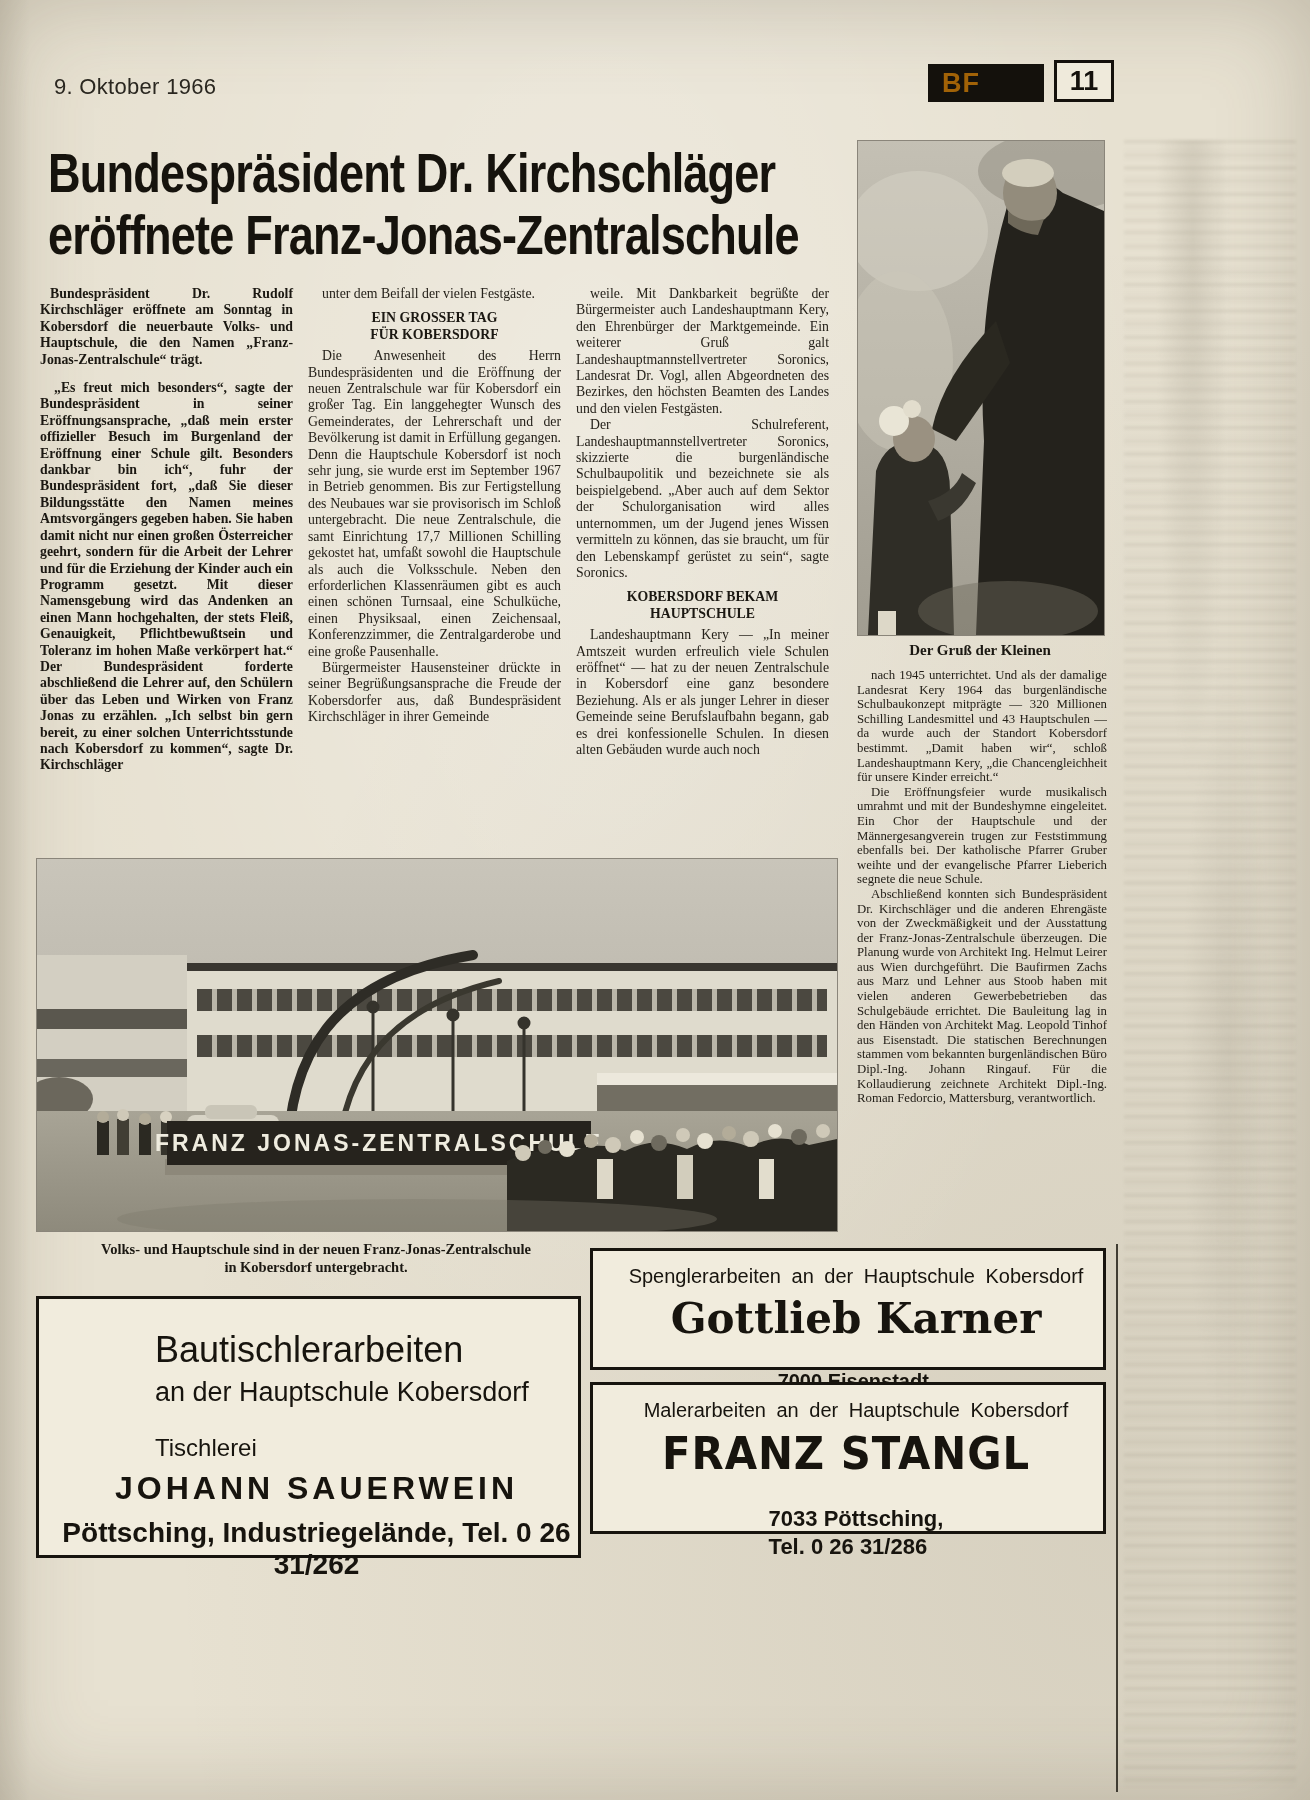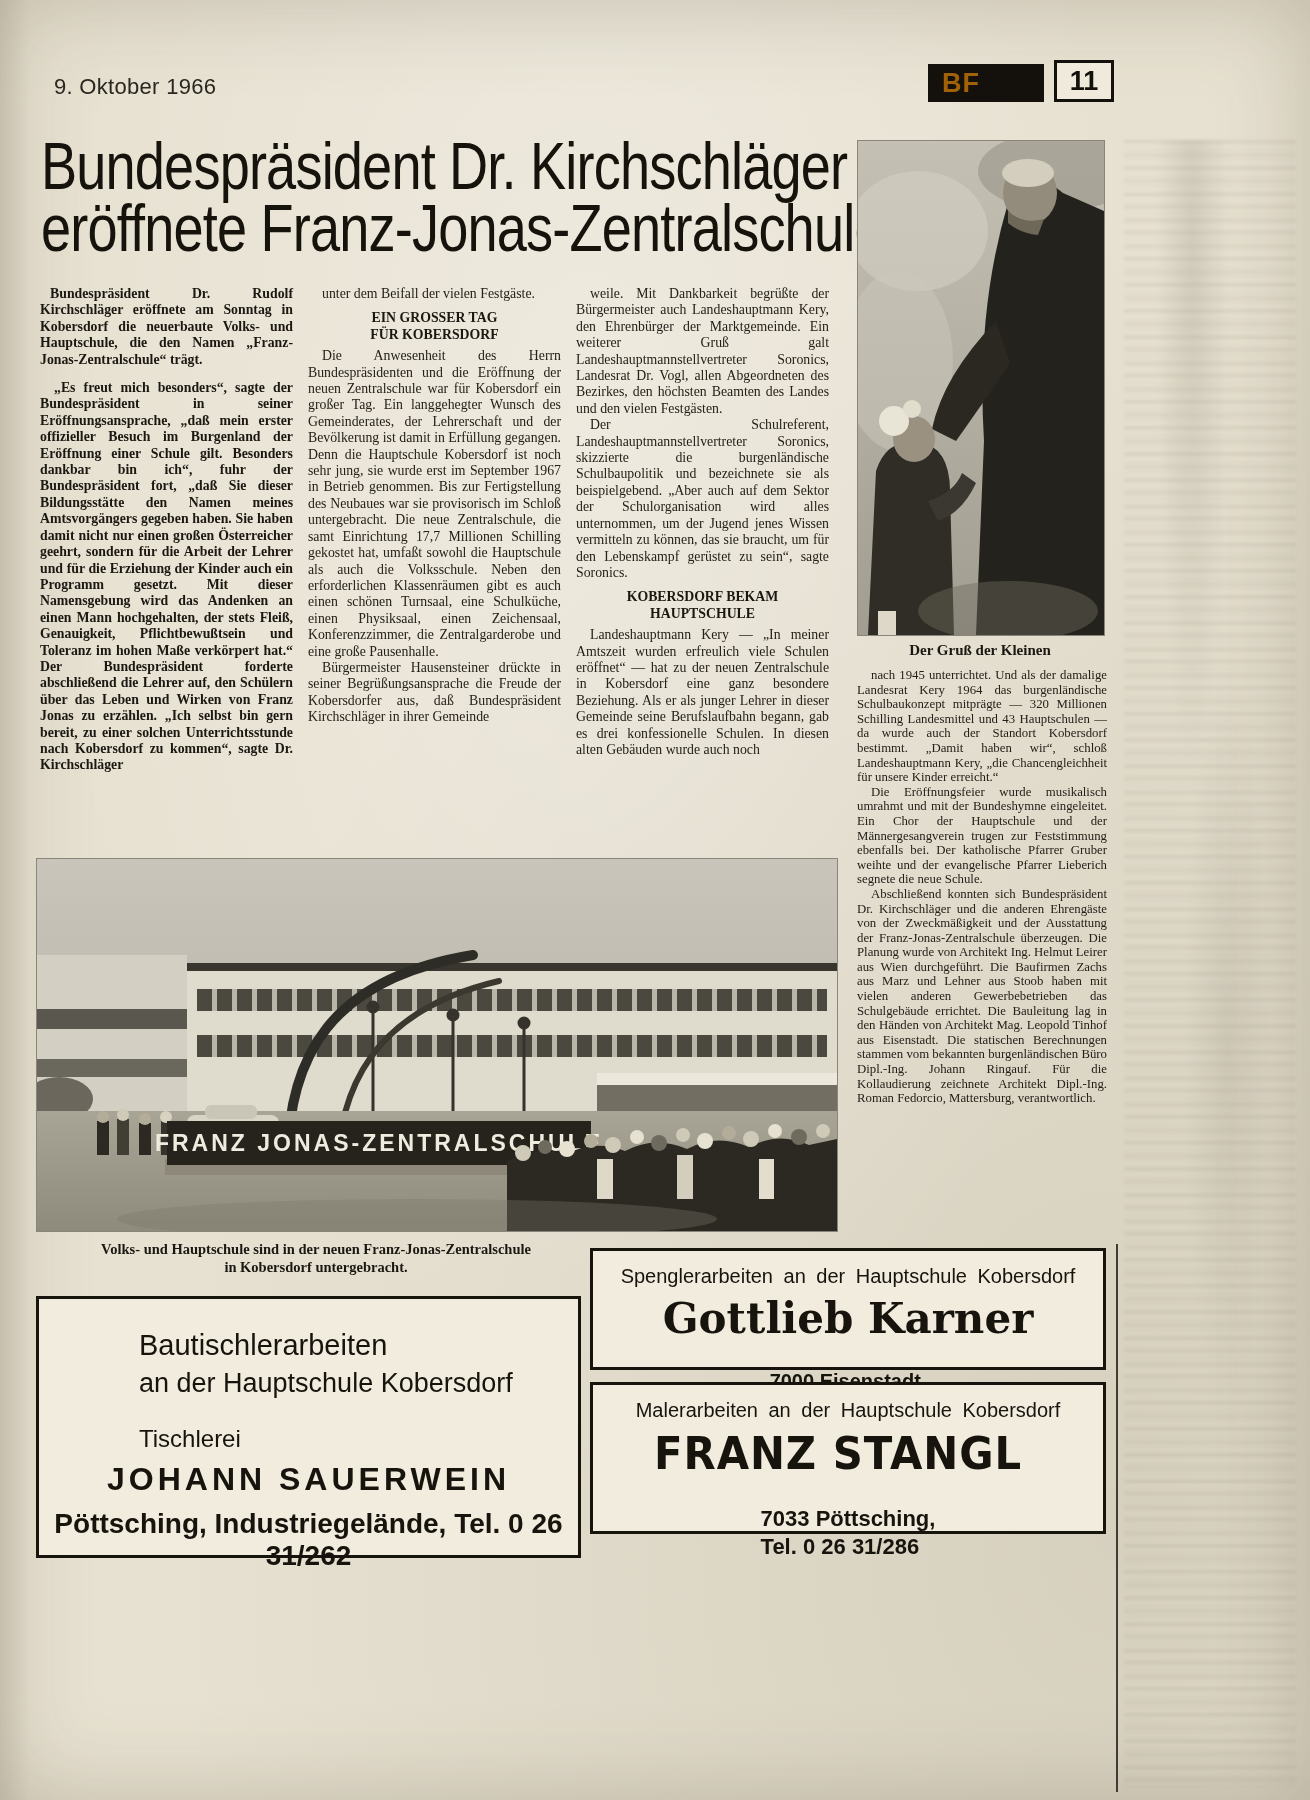--- a/index.html
+++ b/index.html
@@ -16,22 +16,22 @@
   
   .date{position:absolute;left:54px;top:74px;font-family:"Liberation Sans",sans-serif;
         font-size:22px;color:#2a2720;letter-spacing:.3px;}
   .bf-badge{position:absolute;left:928px;top:64px;width:116px;height:38px;background:#14110c;
         color:#a16207;font-family:"Liberation Sans",sans-serif;font-weight:700;font-size:27px;
         line-height:38px;padding-left:14px;box-sizing:border-box;letter-spacing:1px;}
   .page-num{position:absolute;left:1054px;top:60px;width:60px;height:42px;border:3px solid #14110c;
         box-sizing:border-box;text-align:center;line-height:37px;font-family:"Liberation Sans",sans-serif;
         font-weight:700;font-size:27px;background:#efeadb;color:#14110c;}
   
-  .headline{position:absolute;left:36px;top:130px;width:830px;margin:5px;color:#16130d;
-        font-family:"Liberation Sans",sans-serif;font-weight:400;font-size:66px;line-height:62px;
+  .headline{position:absolute;left:36px;top:130px;width:830px;margin:12px;color:#16130d;
+        font-family:"Liberation Sans",sans-serif;font-weight:700;font-size:55px;line-height:62px;
         letter-spacing:-1px;}
   .headline .hl{display:inline-block;transform:scaleX(.82);transform-origin:left center;white-space:nowrap;}
   
   .col{position:absolute;width:253px;font-size:13.8px;line-height:16.4px;text-align:justify;
        hyphens:auto;-webkit-hyphens:auto;color:#25211a;}
   .col p{margin:0;text-indent:14px;}
   .col p.lead{text-indent:10px;margin-bottom:12px;}
   .col1{left:40px;top:286px;font-weight:700;color:#1b1812;}
   .col2{left:308px;top:286px;}
   .col3{left:576px;top:286px;}
@@ -41,23 +41,23 @@
   
   .photo{position:absolute;overflow:hidden;border:1px solid #8a857a;background:#b7b3a8;}
   .photo-right{left:857px;top:140px;width:246px;height:494px;}
   .photo-main{left:36px;top:858px;width:800px;height:372px;}
   .caption{font-weight:700;text-align:center;color:#1b1812;}
   .caption-right{position:absolute;left:852px;top:642px;width:256px;font-size:15px;}
   .caption-main{position:absolute;left:36px;top:1240px;width:560px;font-size:14.5px;line-height:18px;}
   .caption-main .cl{display:block;}
   
   .ad{position:absolute;background:#f1ecdd;border:3px solid #17140e;box-sizing:border-box;
-      font-family:"Liberation Sans",sans-serif;color:#17140e;}
+      font-family:"Liberation Sans",sans-serif;color:#17140e;padding-left:16px;}
   .ad-sauerwein{left:36px;top:1296px;width:545px;height:262px;}
-  .ad-sauerwein .l1{margin:30px 16px 0 100px;font-size:29px;}
+  .ad-sauerwein .l1{margin:30px 16px 0 100px;font-size:36px;}
   .ad-sauerwein .l2{margin:6px 0 0 100px;font-size:27px;}
   .ad-sauerwein .l3{margin:26px 0 0 100px;font-size:24px;}
   .ad-sauerwein .name{text-align:center;font-weight:700;font-size:32px;letter-spacing:4px;margin-top:8px;}
   .ad-sauerwein .addr{text-align:center;font-weight:700;font-size:28px;margin-top:10px;}
   .ad-karner{left:590px;top:1248px;width:516px;height:122px;}
   .ad-stangl{left:590px;top:1382px;width:516px;height:152px;}
   .ad-header{text-align:center;font-size:20px;word-spacing:5px;margin-top:14px;}
   .ad-row{display:flex;align-items:center;justify-content:center;gap:26px;margin-top:6px;flex-direction:column;}
   .karner-name{font-family:"DejaVu Serif",serif;font-weight:700;font-size:42px;white-space:nowrap;}
   .stangl-name{font-family:"DejaVu Sans",sans-serif;font-weight:700;font-size:44px;letter-spacing:1px;

